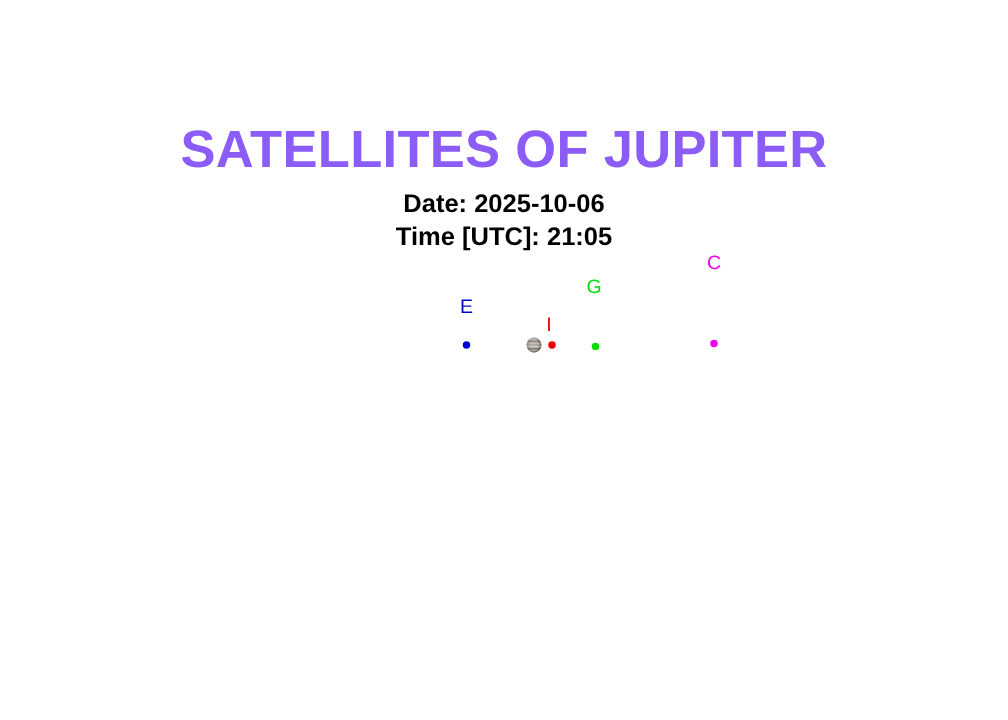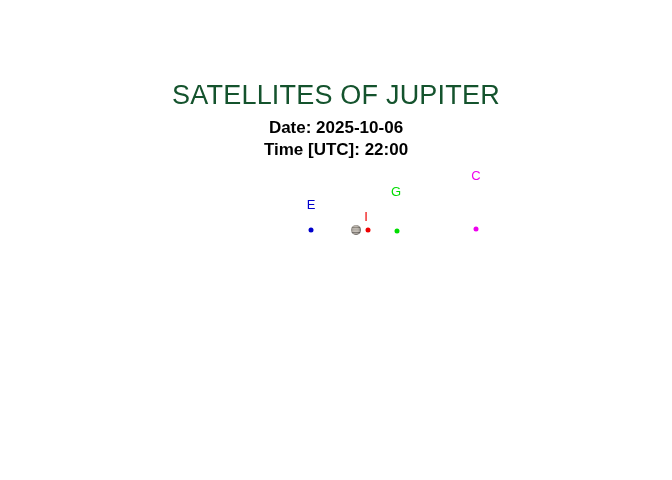--- a/index.html
+++ b/index.html
@@ -28,24 +28,24 @@
     position: absolute;
     left: 0;
     top: 82px;
     width: 672px;
     text-align: center;
     line-height: 1;
   }
   .main-title {
     display: block;
     font-family: "Liberation Sans", sans-serif;
-    font-size: 27px;
-    font-weight: 400;
+    font-size: 35px;
+    font-weight: 700;
     letter-spacing: 0.2px;
-    color: #14532d;
+    color: #8b5cf6;
     white-space: nowrap;
   }
   .sub-line {
     display: block;
     font-family: "Liberation Sans", sans-serif;
     font-size: 17px;
     font-weight: 700;
     color: #000000;
     white-space: nowrap;
   }
@@ -104,21 +104,21 @@
   }
 </style>
 </head>
 <body style="background: rgb(255, 255, 255);">
 
 <div id="stage">
 
   <div class="title-block">
     <span class="main-title">SATELLITES OF JUPITER</span>
     <span class="sub-line first">Date: 2025-10-06</span>
-    <span class="sub-line second">Time [UTC]: 22:00</span>
+    <span class="sub-line second">Time [UTC]: 21:05</span>
   </div>
 
   <div class="sky">
 
     <div class="jupiter" id="jupiter-disk" style="left: 356px; top: 230px; width: 10px; height: 10px;"></div>
 
     <div class="moon-label" id="label-0" style="left: 311px; top: 204px; color: rgb(0, 0, 204);">E</div>
     <div class="moon-label" id="label-1" style="left: 366px; top: 216px; color: rgb(238, 0, 0);">I</div>
     <div class="moon-label" id="label-2" style="left: 396px; top: 191px; color: rgb(0, 221, 0);">G</div>
     <div class="moon-label" id="label-3" style="left: 476px; top: 175px; color: rgb(238, 0, 238);">C</div>

